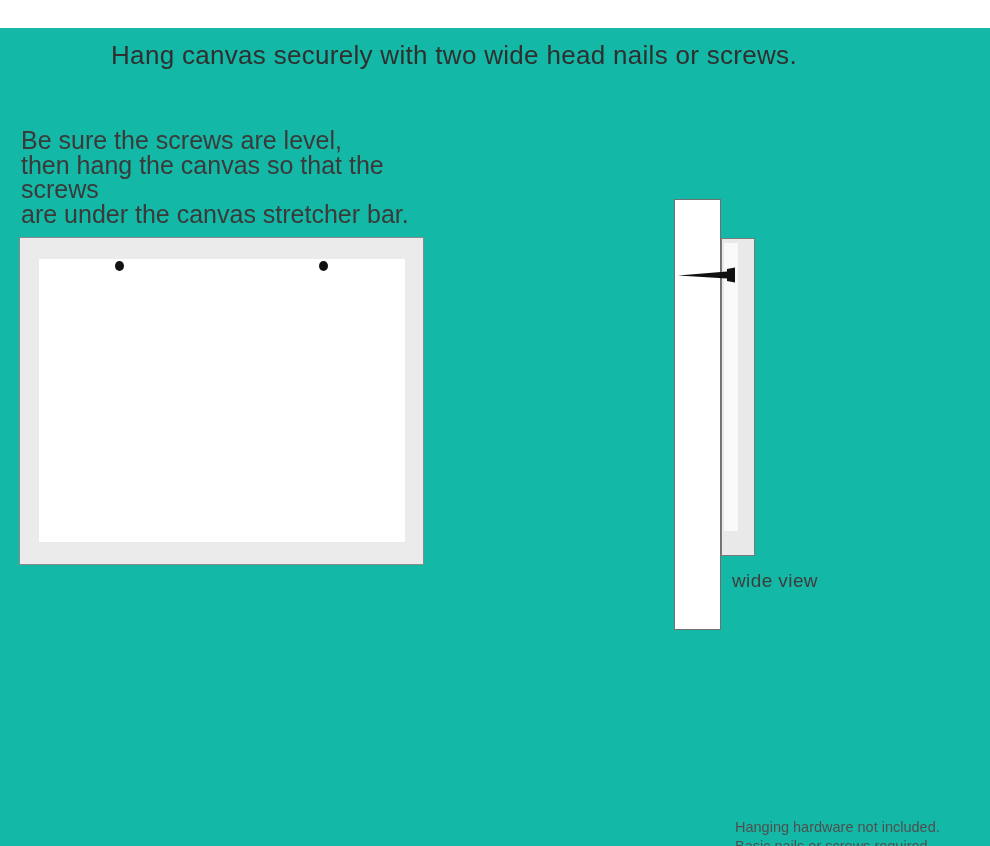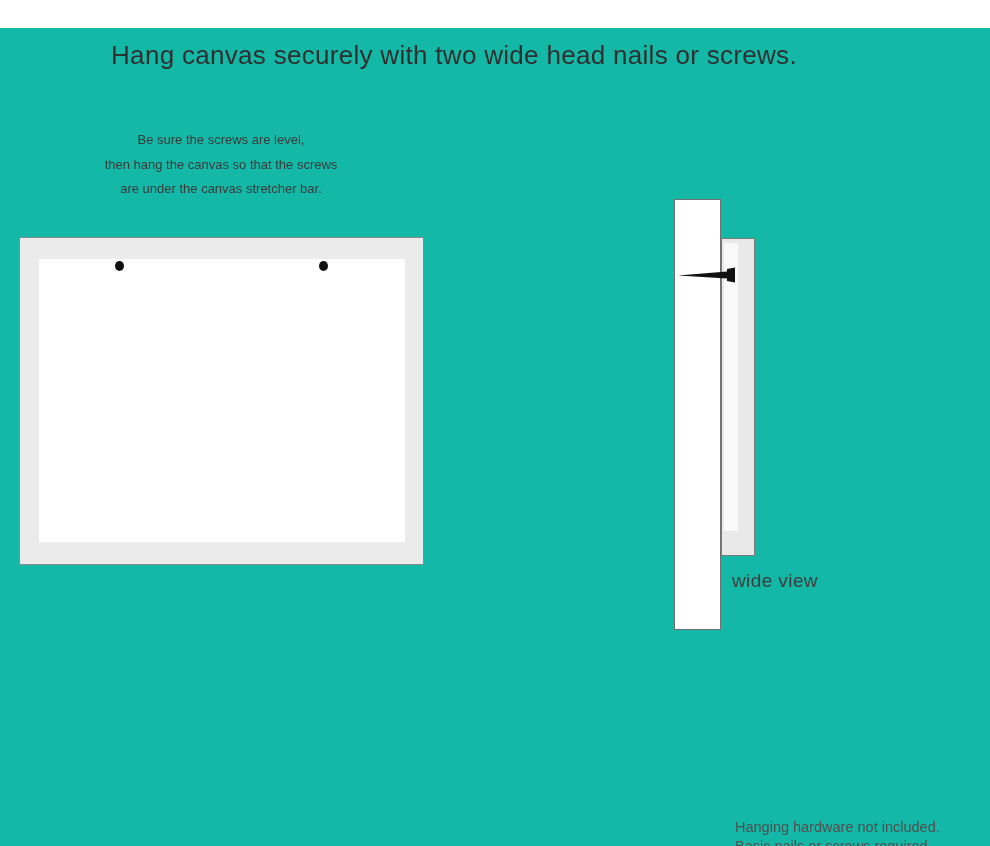--- a/index.html
+++ b/index.html
@@ -24,22 +24,21 @@
     margin: 0;
     text-align: center;
     font-size: 26px;
     font-weight: 400;
     letter-spacing: 0.3px;
     color: #2f2f2f;
   }
   .instr {
     position: absolute;
     margin: 0;
-    text-align: center;
-    font-size: 13px;
+    font-size: 25px;
     line-height: 24.5px;
     color: #3a3a3a;
     white-space: pre-line;
   }
   .instr-front { left: 21px;  top: 100px; width: 400px; }
   .instr-side  { left: 538px; top: 100px; width: 280px; }
 
   
   .fv-outer {
     position: absolute;

